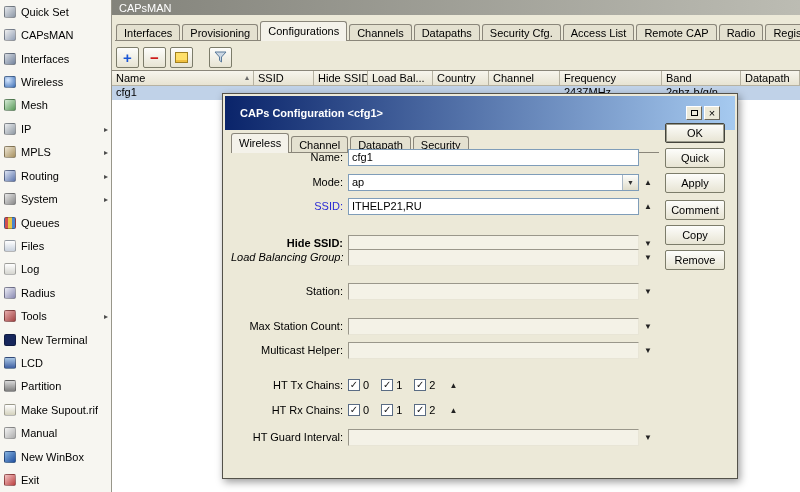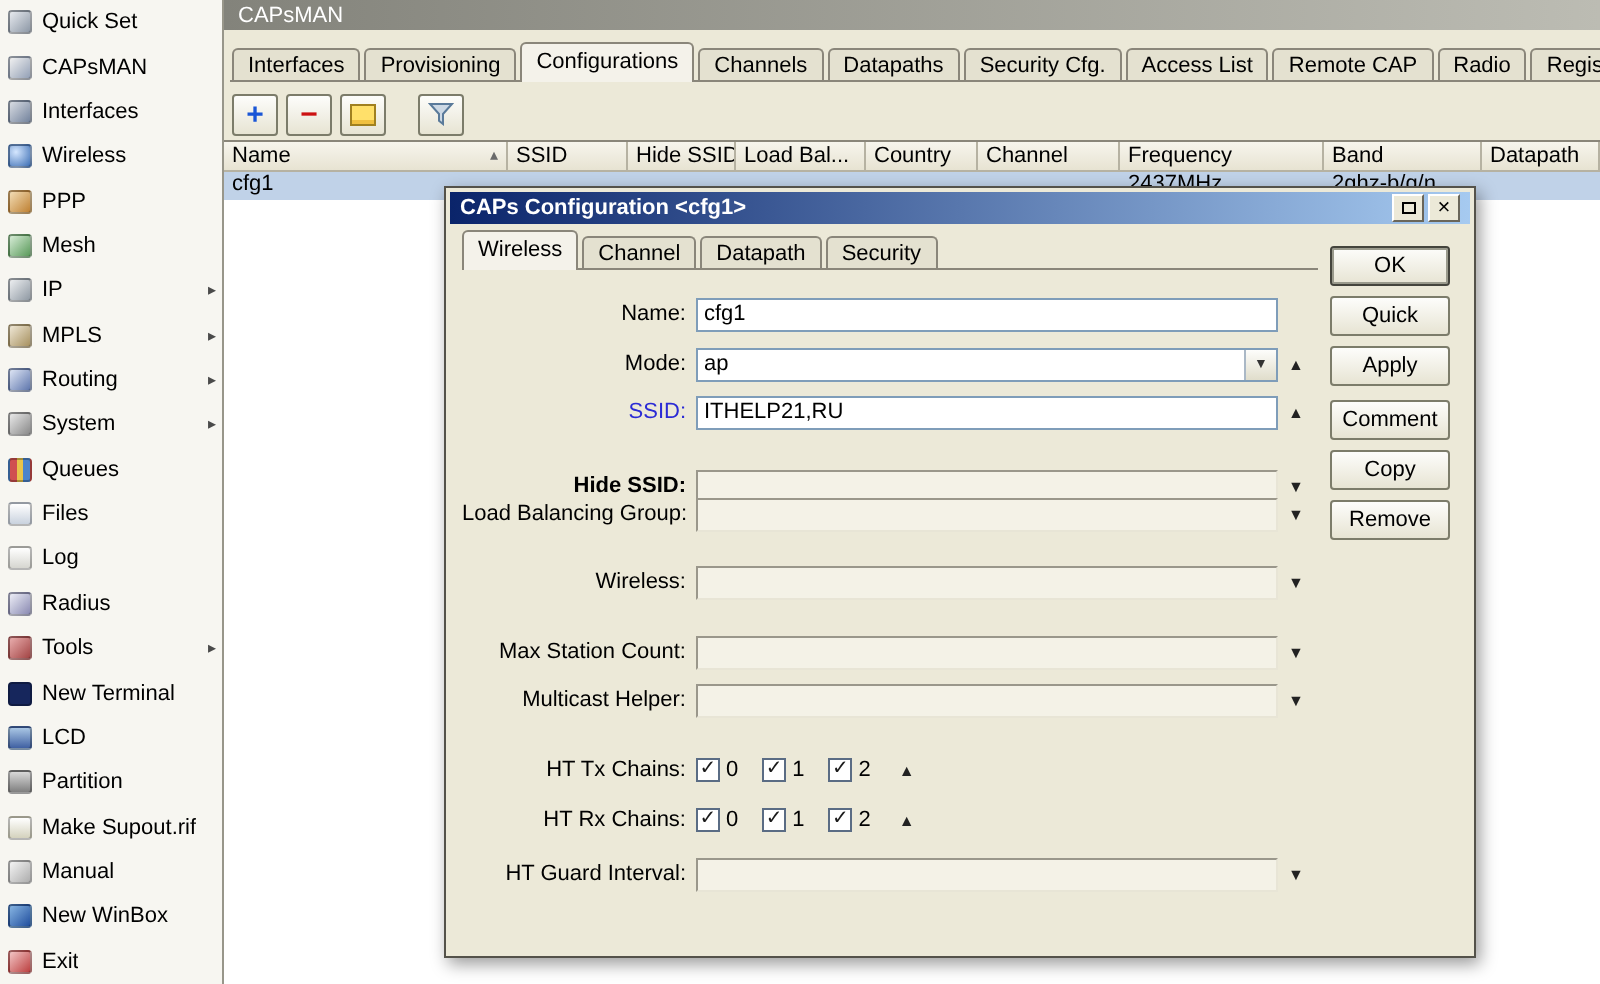--- a/index.html
+++ b/index.html
@@ -64,22 +64,22 @@
   .thead,.trow{display:grid;grid-template-columns:142px 60px 54px 65px 56px 71px 102px 79px 1fr;}
   .th{height:15px;background:linear-gradient(#f7f5ed,#e7e3d2);border-right:1px solid #b6b2a2;
     border-bottom:1px solid #b6b2a2;padding:1px 4px;white-space:nowrap;overflow:hidden;cursor:pointer;}
   .sort{float:right;font-size:8px;color:#6a6a6a;margin-top:1px;}
   .trow{height:14px;background:#c0d2e8;cursor:pointer;}
   .td{padding:0 4px;white-space:nowrap;overflow:hidden;}
 
   
   .dialog{position:absolute;left:110px;top:93px;width:516px;height:386px;background:#ece9d8;
     border:1px solid #54524a;box-shadow:2px 3px 8px rgba(0,0,0,.4);z-index:10;}
-  .dtitle{height:16px;margin:2px;background:linear-gradient(to right,#0a246a,#a6caf0);
-    color:#fff;font-weight:bold;display:flex;align-items:center;padding:0 5px;cursor:move;}
+  .dtitle{height:34px;margin:2px;background:linear-gradient(to right,#0a246a,#a6caf0);
+    color:#fff;font-weight:bold;display:flex;align-items:center;padding:0 15px;cursor:move;}
   .dtitle .spacer{flex:1;}
   .wbtn{width:16px;height:14px;margin-left:2px;background:#ece9d8;border:1px solid;
     border-color:#fff #6a665a #6a665a #fff;display:flex;align-items:center;justify-content:center;
     color:#000;font-weight:normal;cursor:pointer;}
   .sq{width:7px;height:6px;border:1px solid #000;}
   .xg{font-size:11px;line-height:1;}
 
   .dtabs{display:flex;align-items:flex-end;height:19px;margin:4px 78px 0 8px;border-bottom:1px solid #8a867a;}
 
   .dbody{position:absolute;left:8px;top:44px;right:80px;bottom:8px;}
@@ -121,24 +121,20 @@
     </div>
   <div class="sb-item">
       <span class="ic i-interfaces"></span>
       <span class="sb-label">Interfaces</span>
     </div>
   <div class="sb-item">
       <span class="ic i-wireless"></span>
       <span class="sb-label">Wireless</span>
     </div>
   <div class="sb-item">
-      <span class="ic i-ppp"></span>
-      <span class="sb-label">PPP</span>
-    </div>
-  <div class="sb-item">
       <span class="ic i-mesh"></span>
       <span class="sb-label">Mesh</span>
     </div>
   <div class="sb-item">
       <span class="ic i-ip"></span>
       <span class="sb-label">IP</span>
       <span class="sb-arrow">▸</span>
     </div>
   <div class="sb-item">
       <span class="ic i-mpls"></span>
@@ -318,30 +314,30 @@
       </div>
 
       <div class="drow" style="top:96px;font-weight:bold;">
         <span class="dlabel">Hide SSID:</span>
         <span class="fwrap">
             <span class="combo-empty"></span>
           </span>
         <span class="azone"><span>▼</span></span>
       </div>
 
-      <div class="drow" style="top:110px;">
+      <div class="drow" style="top:110px;font-style:italic;">
         <span class="dlabel">Load Balancing Group:</span>
         <span class="fwrap">
             <span class="combo-empty"></span>
           </span>
         <span class="azone"><span>▼</span></span>
       </div>
 
       <div class="drow" style="top:144px;">
-        <span class="dlabel">Wireless:</span>
+        <span class="dlabel">Station:</span>
         <span class="fwrap">
             <span class="combo-empty"></span>
           </span>
         <span class="azone"><span>▼</span></span>
       </div>
 
       <div class="drow" style="top:179px;">
         <span class="dlabel">Max Station Count:</span>
         <span class="fwrap">
             <span class="combo-empty"></span>

